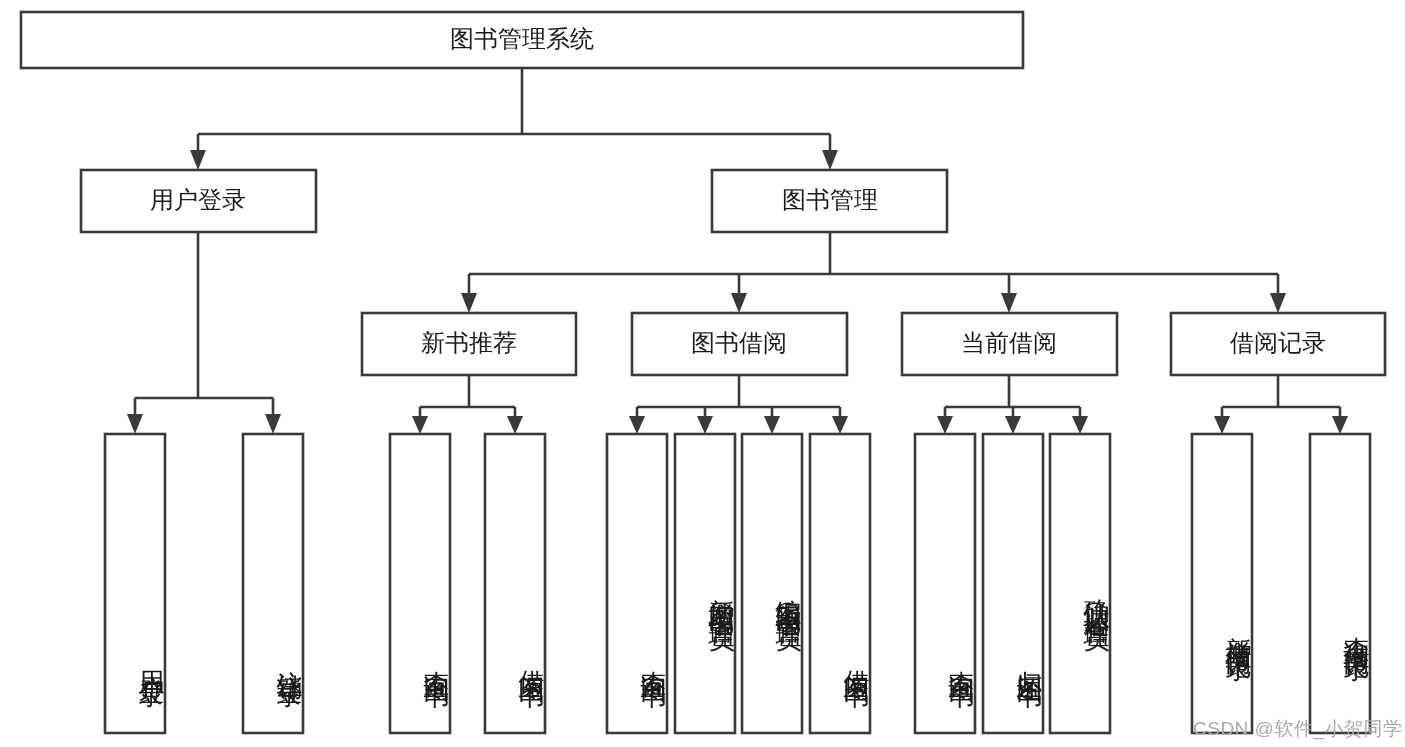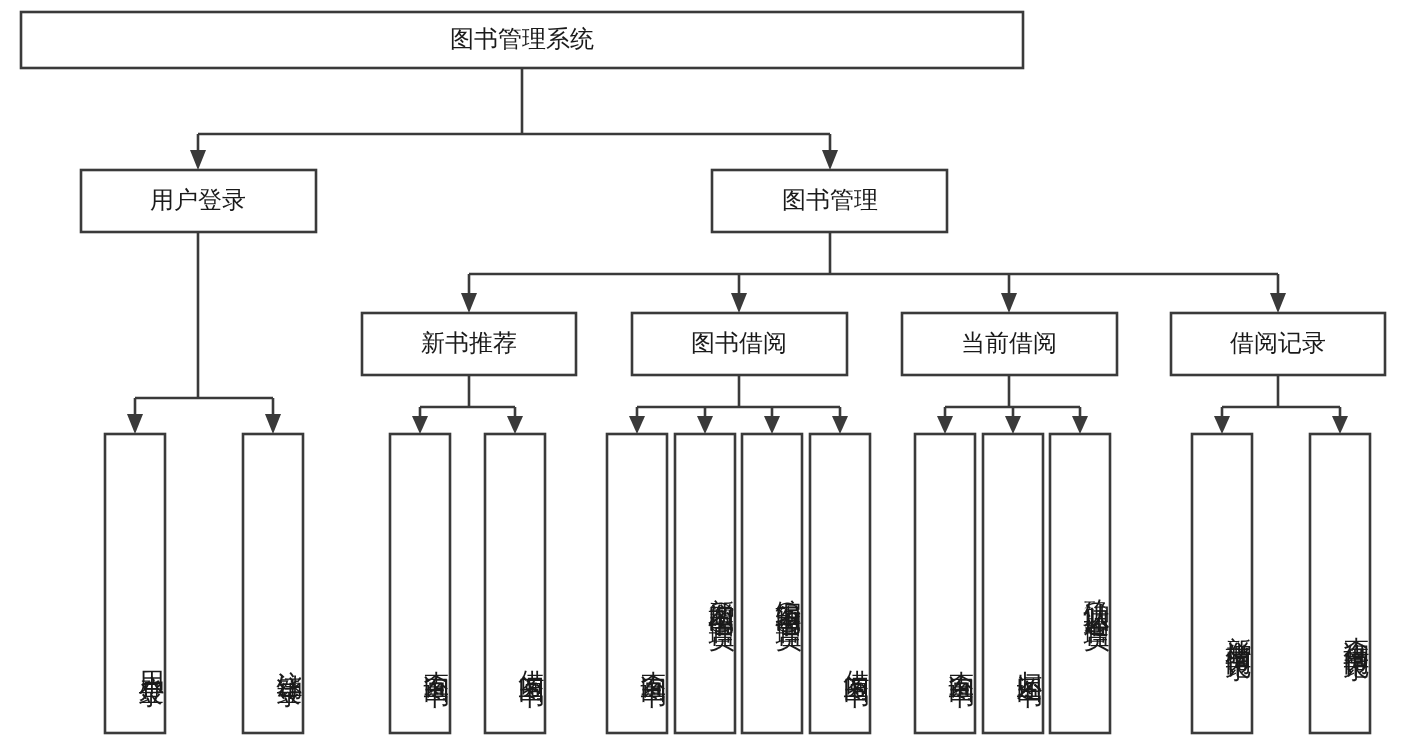--- a/index.html
+++ b/index.html
@@ -228,14 +228,15 @@
   <div class="leaf-label-wrap" style="left:915px; top:434px; width:60px; height:299px; padding-top:74px;">查询图书</div>
 
   <div class="leaf-label-wrap" style="left:983px; top:434px; width:60px; height:299px; padding-top:74px;">归还图书</div>
 
   <div class="leaf-label-wrap" style="left:1050px; top:434px; width:60px; height:299px; padding-top:12px;">确认归还（管理员）</div>
 
   <div class="leaf-label-wrap" style="left:1192px; top:434px; width:60px; height:299px; padding-top:44px;">新增借阅记录</div>
 
   <div class="leaf-label-wrap" style="left:1310px; top:434px; width:60px; height:299px; padding-top:44px;">查询借阅记录</div>
 
+  <div class="watermark" style="left:1193px; top:716px;">CSDN @软件_小贺同学</div>
 
 </div>
 
 </body></html>

